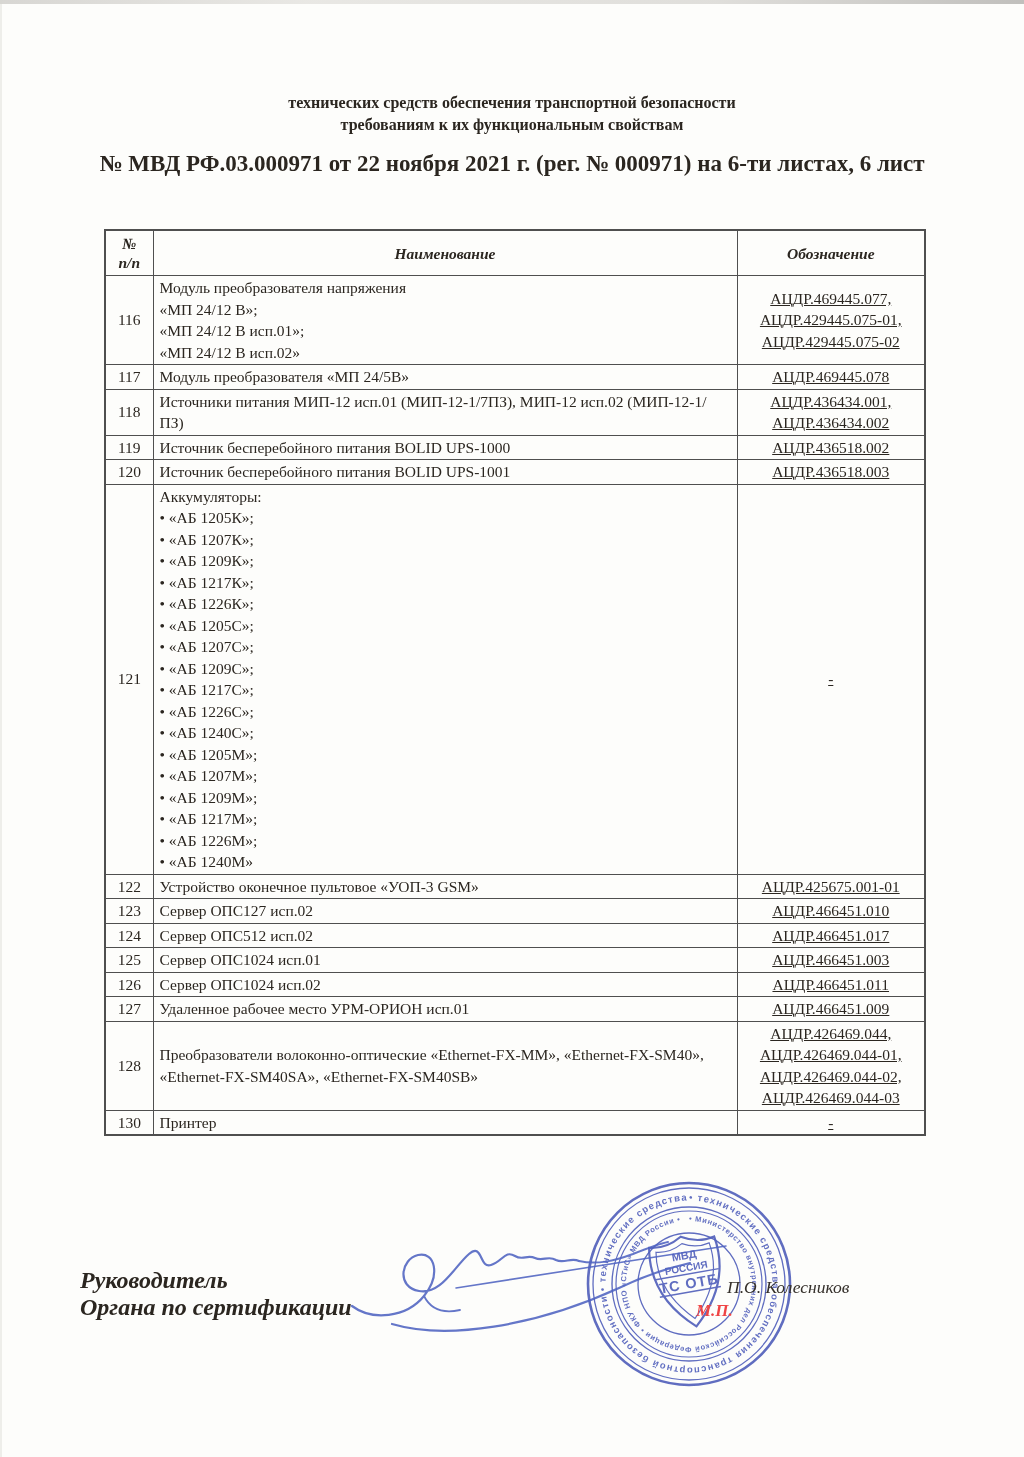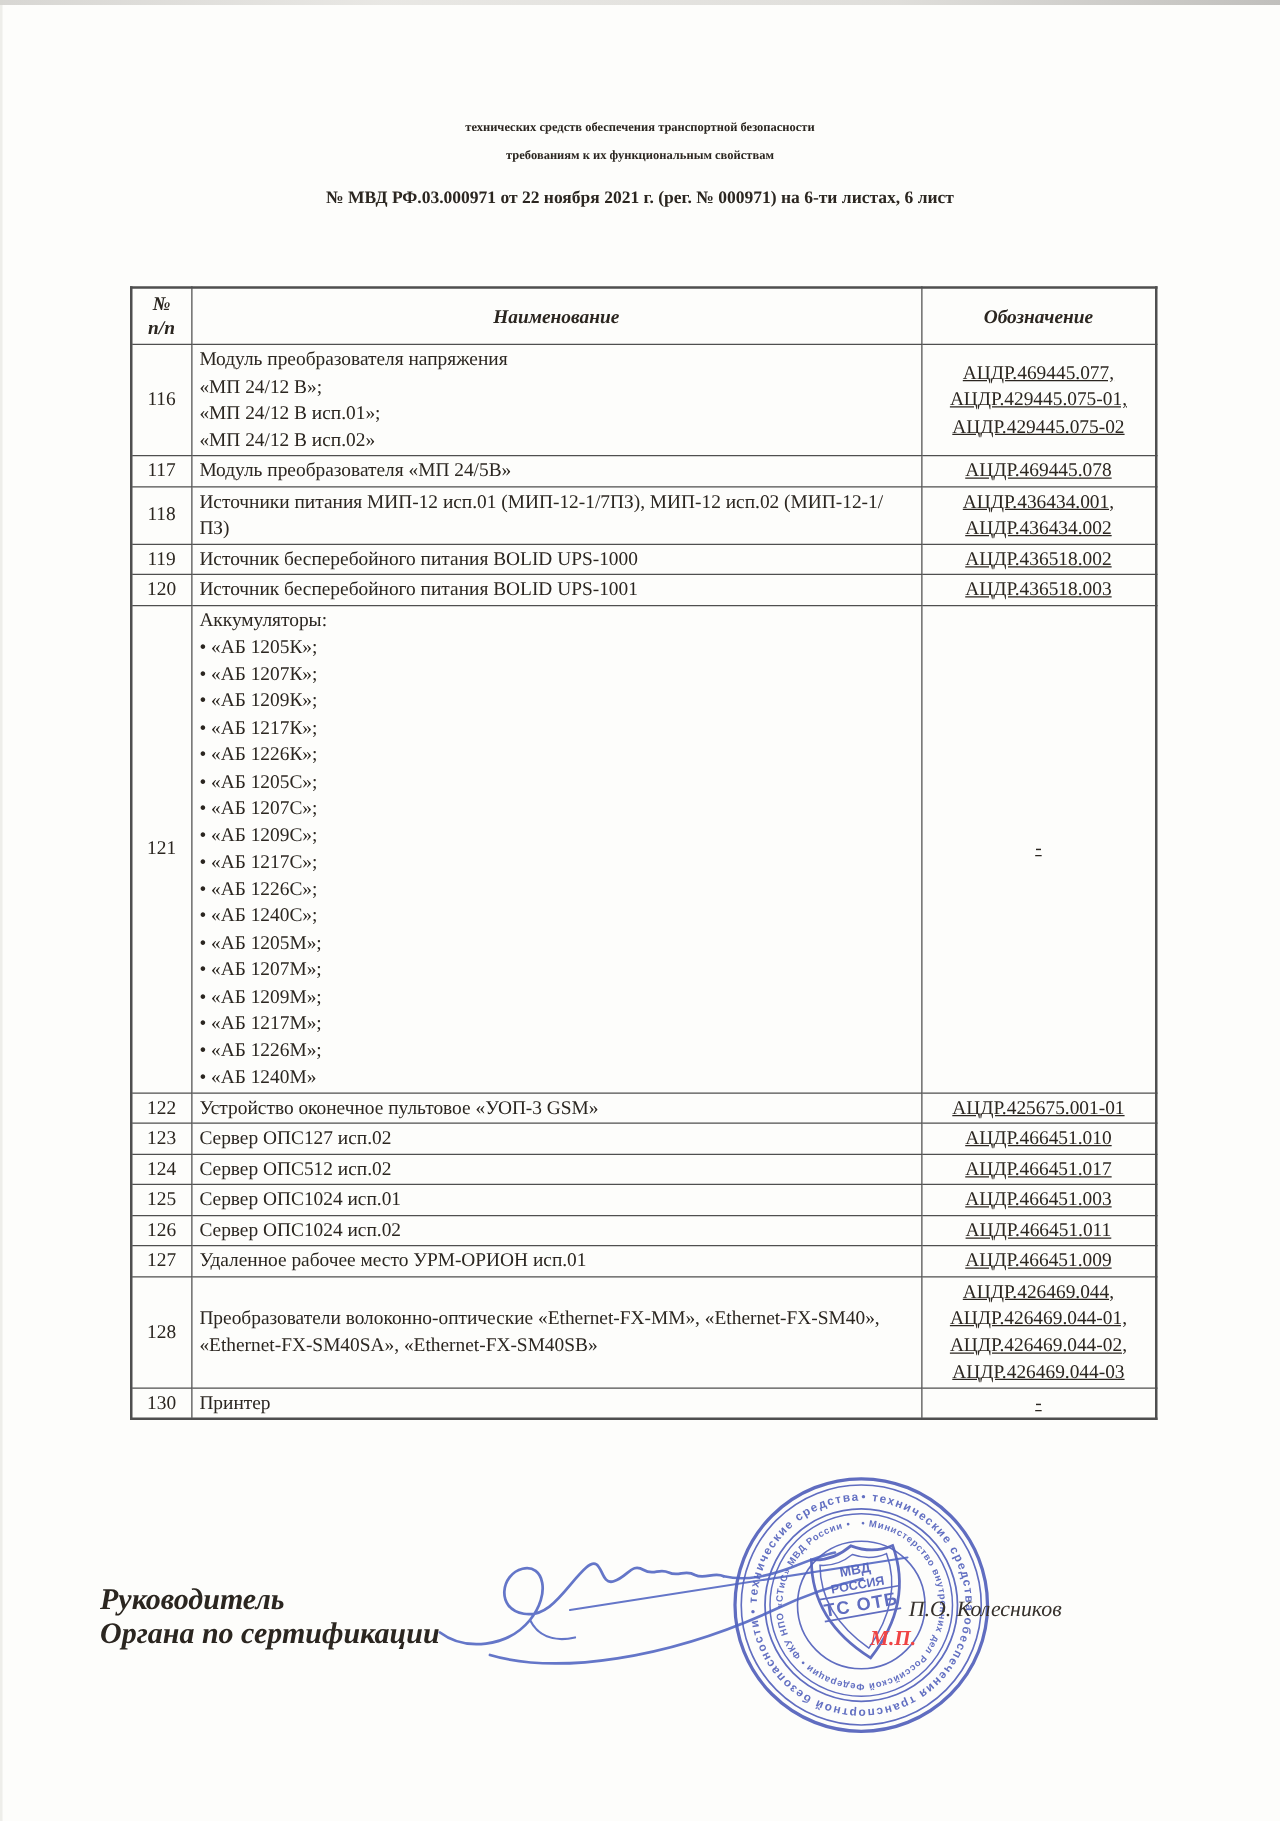--- a/index.html
+++ b/index.html
@@ -8,22 +8,22 @@
     background:#fdfdfb;
     font-family:"Liberation Serif","DejaVu Serif",serif;
     color:#2b2620;
   }
   .scan-edge-top{position:absolute;top:0;left:0;right:0;height:4px;
     background:linear-gradient(90deg,#b9b7b2 0%,#d8d6d1 30%,#c7c5c0 70%,#8f8d89 100%);opacity:.55;}
   .scan-edge-left{position:absolute;top:0;left:0;bottom:0;width:2px;background:#d8d6d1;opacity:.4;}
 
   .doc-header{position:absolute;top:92px;left:0;width:100%;text-align:center;}
   .title-main{font-size:17px;font-weight:bold;letter-spacing:.2px;line-height:22px;}
-  .title-sub{font-size:10px;font-weight:bold;line-height:22px;}
-  .reg-line{margin-top:15px;font-size:14px;font-weight:bold;}
+  .title-sub{font-size:16px;font-weight:bold;line-height:22px;}
+  .reg-line{margin-top:15px;font-size:23px;font-weight:bold;}
 
   table.cert{
     position:absolute;left:104px;top:229px;width:821px;
     border-collapse:collapse;table-layout:fixed;
   }
   table.cert, table.cert td, table.cert th{border:1.4px solid #4f4f4f;}
   table.cert{border-width:2px;}
   table.cert th{
     font-style:italic;font-weight:bold;font-size:15.5px;
     padding:2px 4px;height:40px;vertical-align:middle;line-height:19px;

